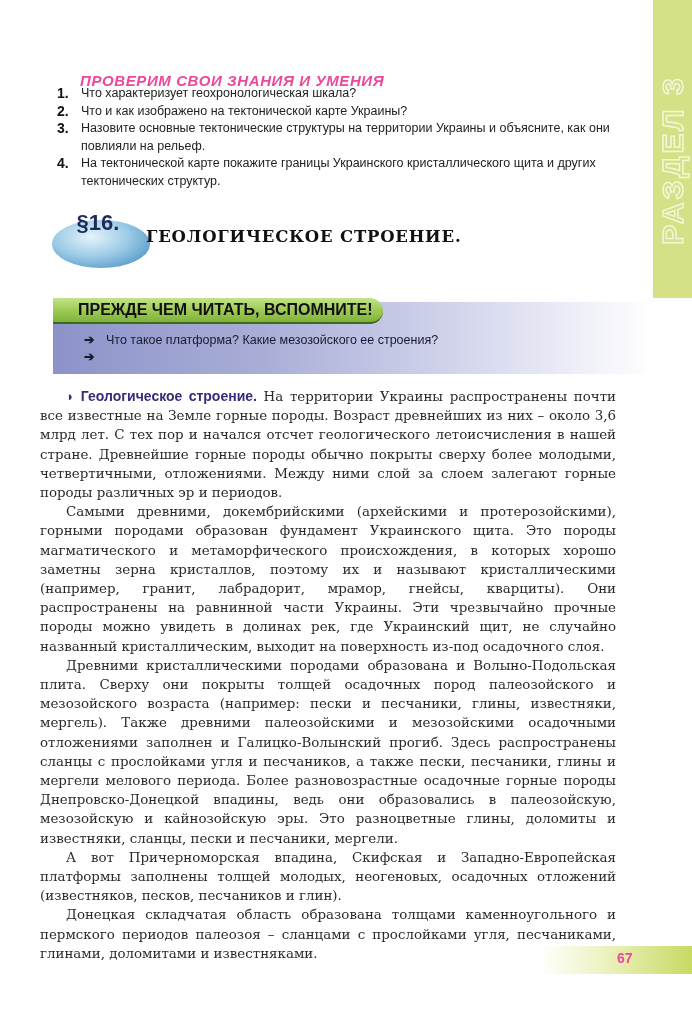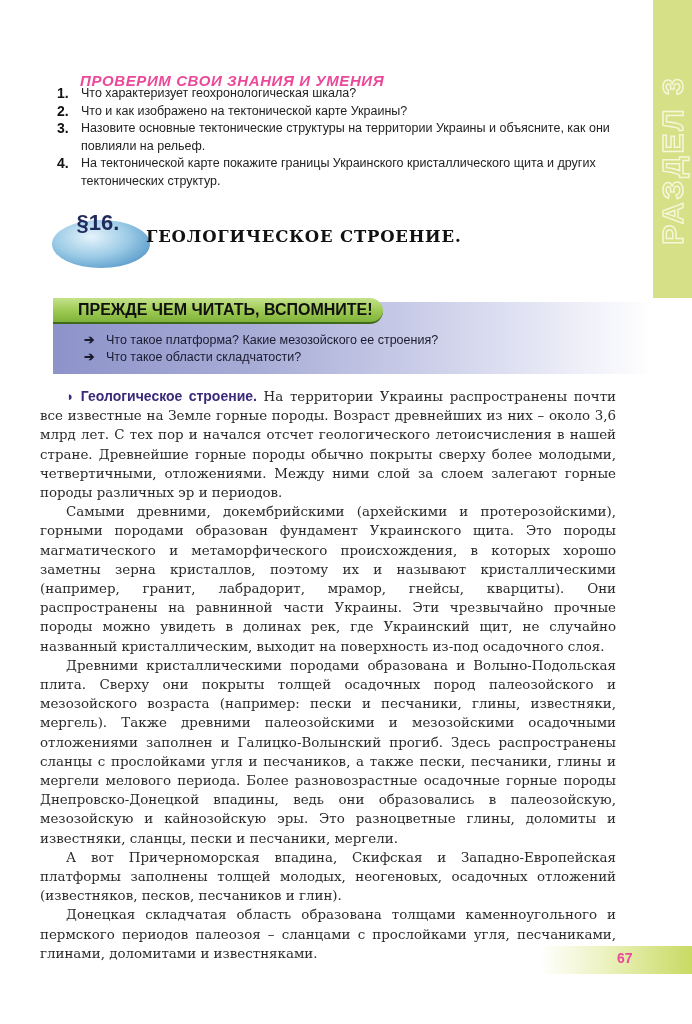--- a/index.html
+++ b/index.html
@@ -132,21 +132,20 @@
 <div class="recall-pill">
   <span>ПРЕЖДЕ ЧЕМ ЧИТАТЬ, ВСПОМНИТЕ!</span>
 </div>
 <ul class="recall-list">
   <li>
     <span class="arrow">➔</span>
     <span>Что такое платформа? Какие мезозойского ее строения?</span>
   </li>
   <li>
     <span class="arrow">➔</span>
-    <span>Что такое области складчатости?</span>
   </li>
 </ul>
 
 <div class="body-text">
   <p class="first">
     <span class="lead-marker">◗</span>
     <span class="lead-head">Геологическое строение.</span>
     <span>На территории Украины распространены почти все известные на Земле горные породы. Возраст древнейших из них – около 3,6 млрд лет. С тех пор и начался отсчет геологического летоисчисления в нашей стране. Древнейшие горные породы обычно покрыты сверху более молодыми, четвертичными, отложениями. Между ними слой за слоем залегают горные породы различных эр и периодов.</span>
   </p>
   <p>Самыми древними, докембрийскими (архейскими и протерозойскими), горными породами образован фундамент Украинского щита. Это породы магматического и метаморфического происхождения, в которых хорошо заметны зерна кристаллов, поэтому их и называют кристаллическими (например, гранит, лабрадорит, мрамор, гнейсы, кварциты). Они распространены на равнинной части Украины. Эти чрезвычайно прочные породы можно увидеть в долинах рек, где Украинский щит, не случайно названный кристаллическим, выходит на поверхность из-под осадочного слоя.</p>

